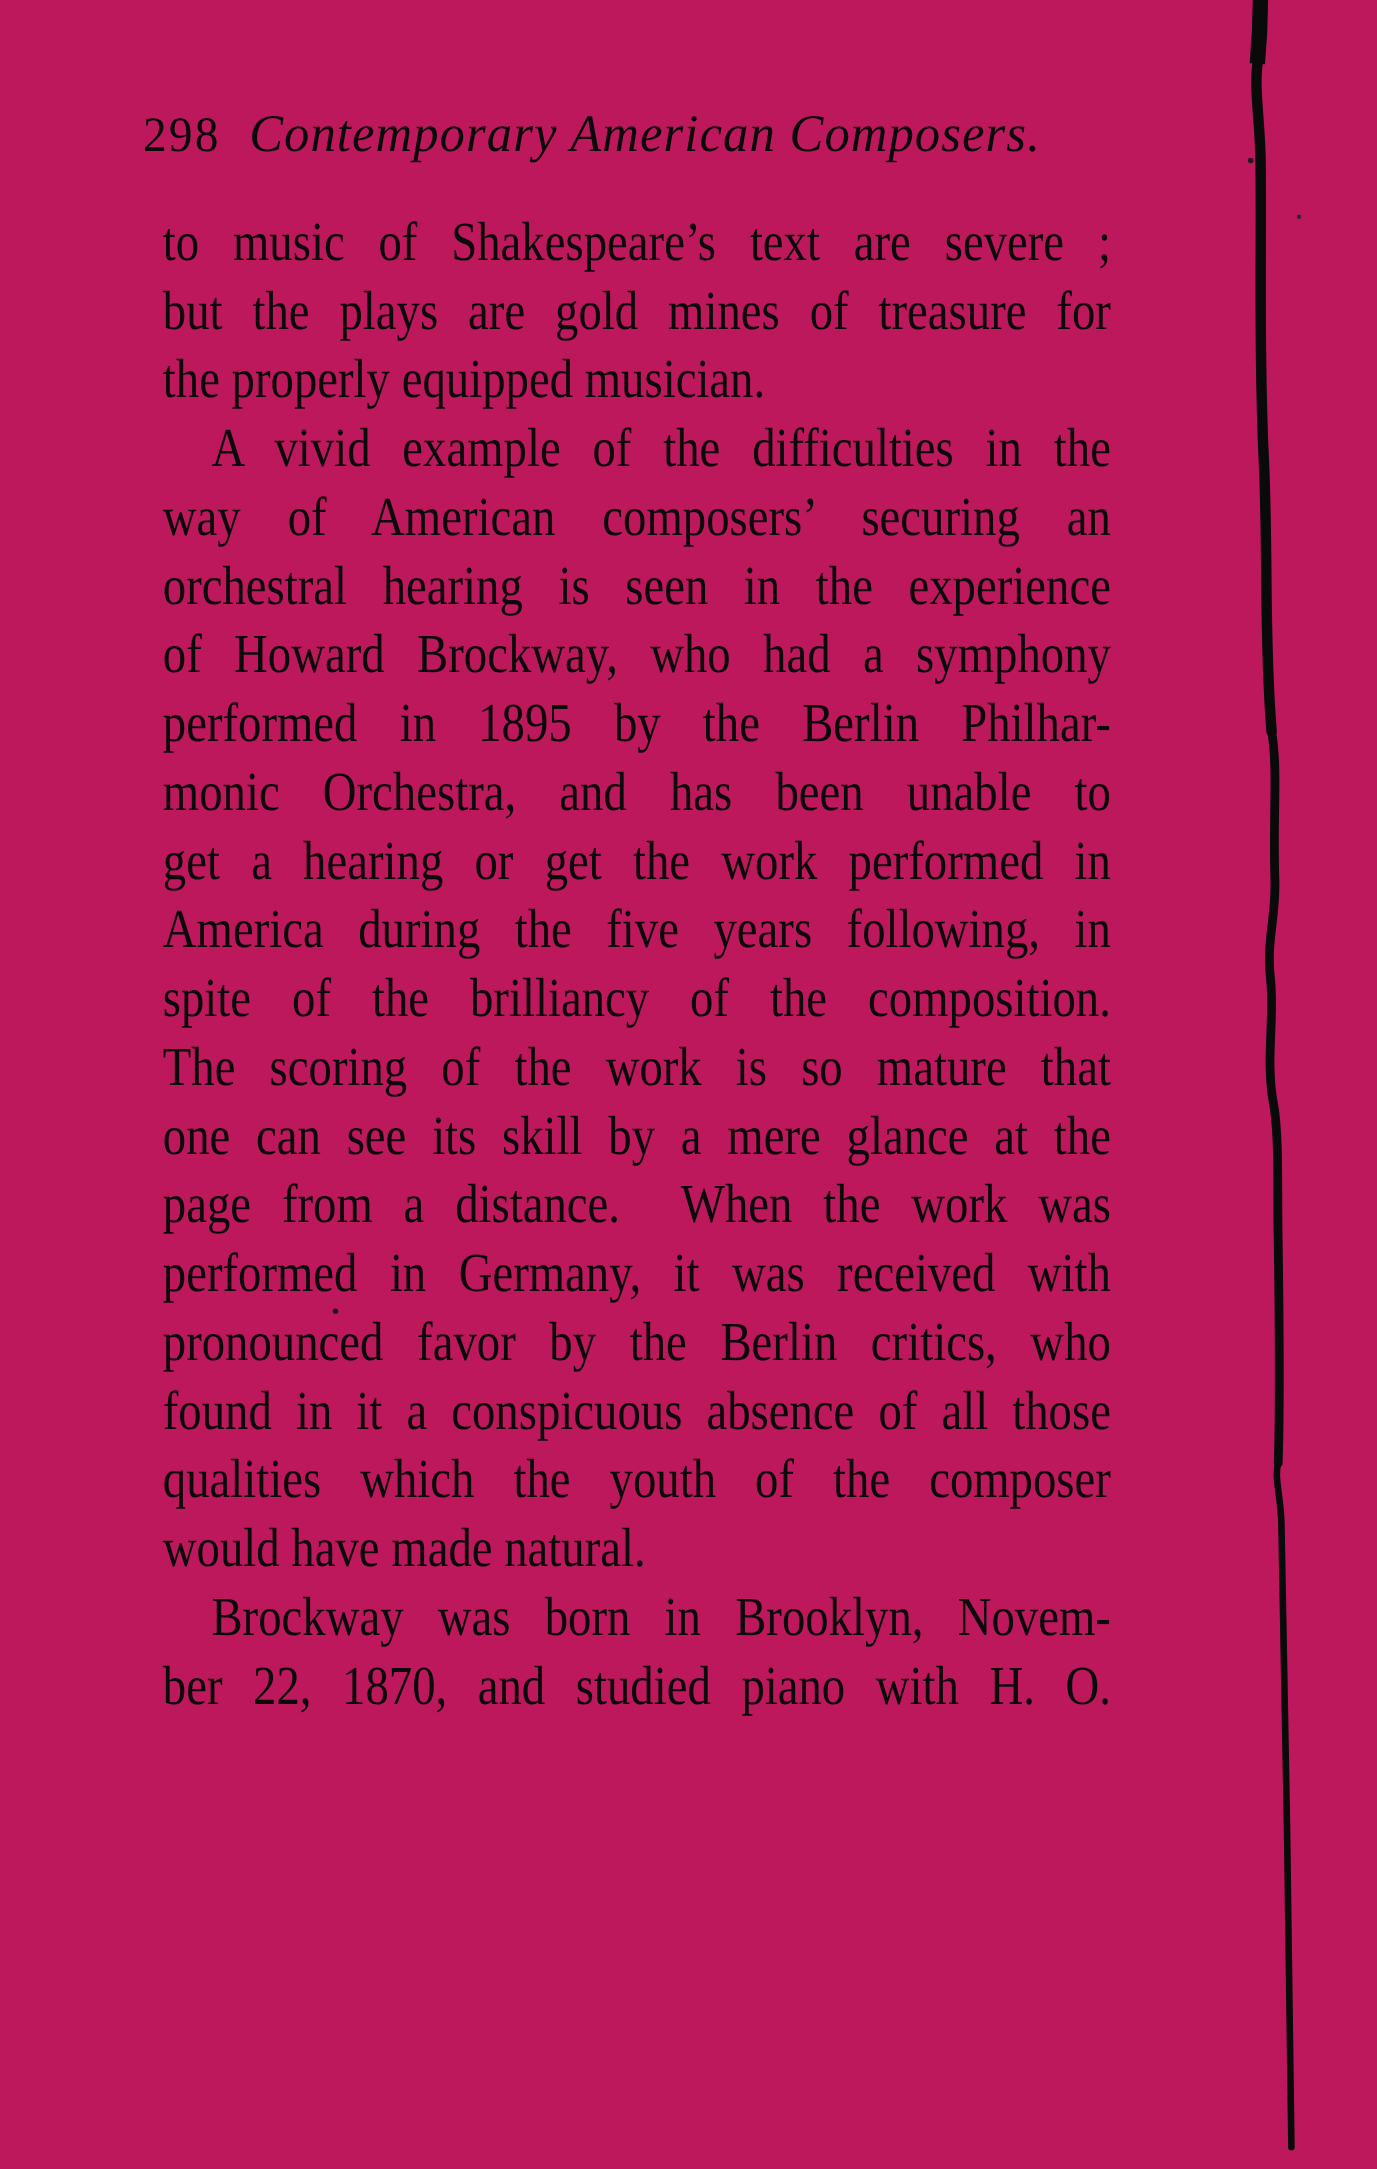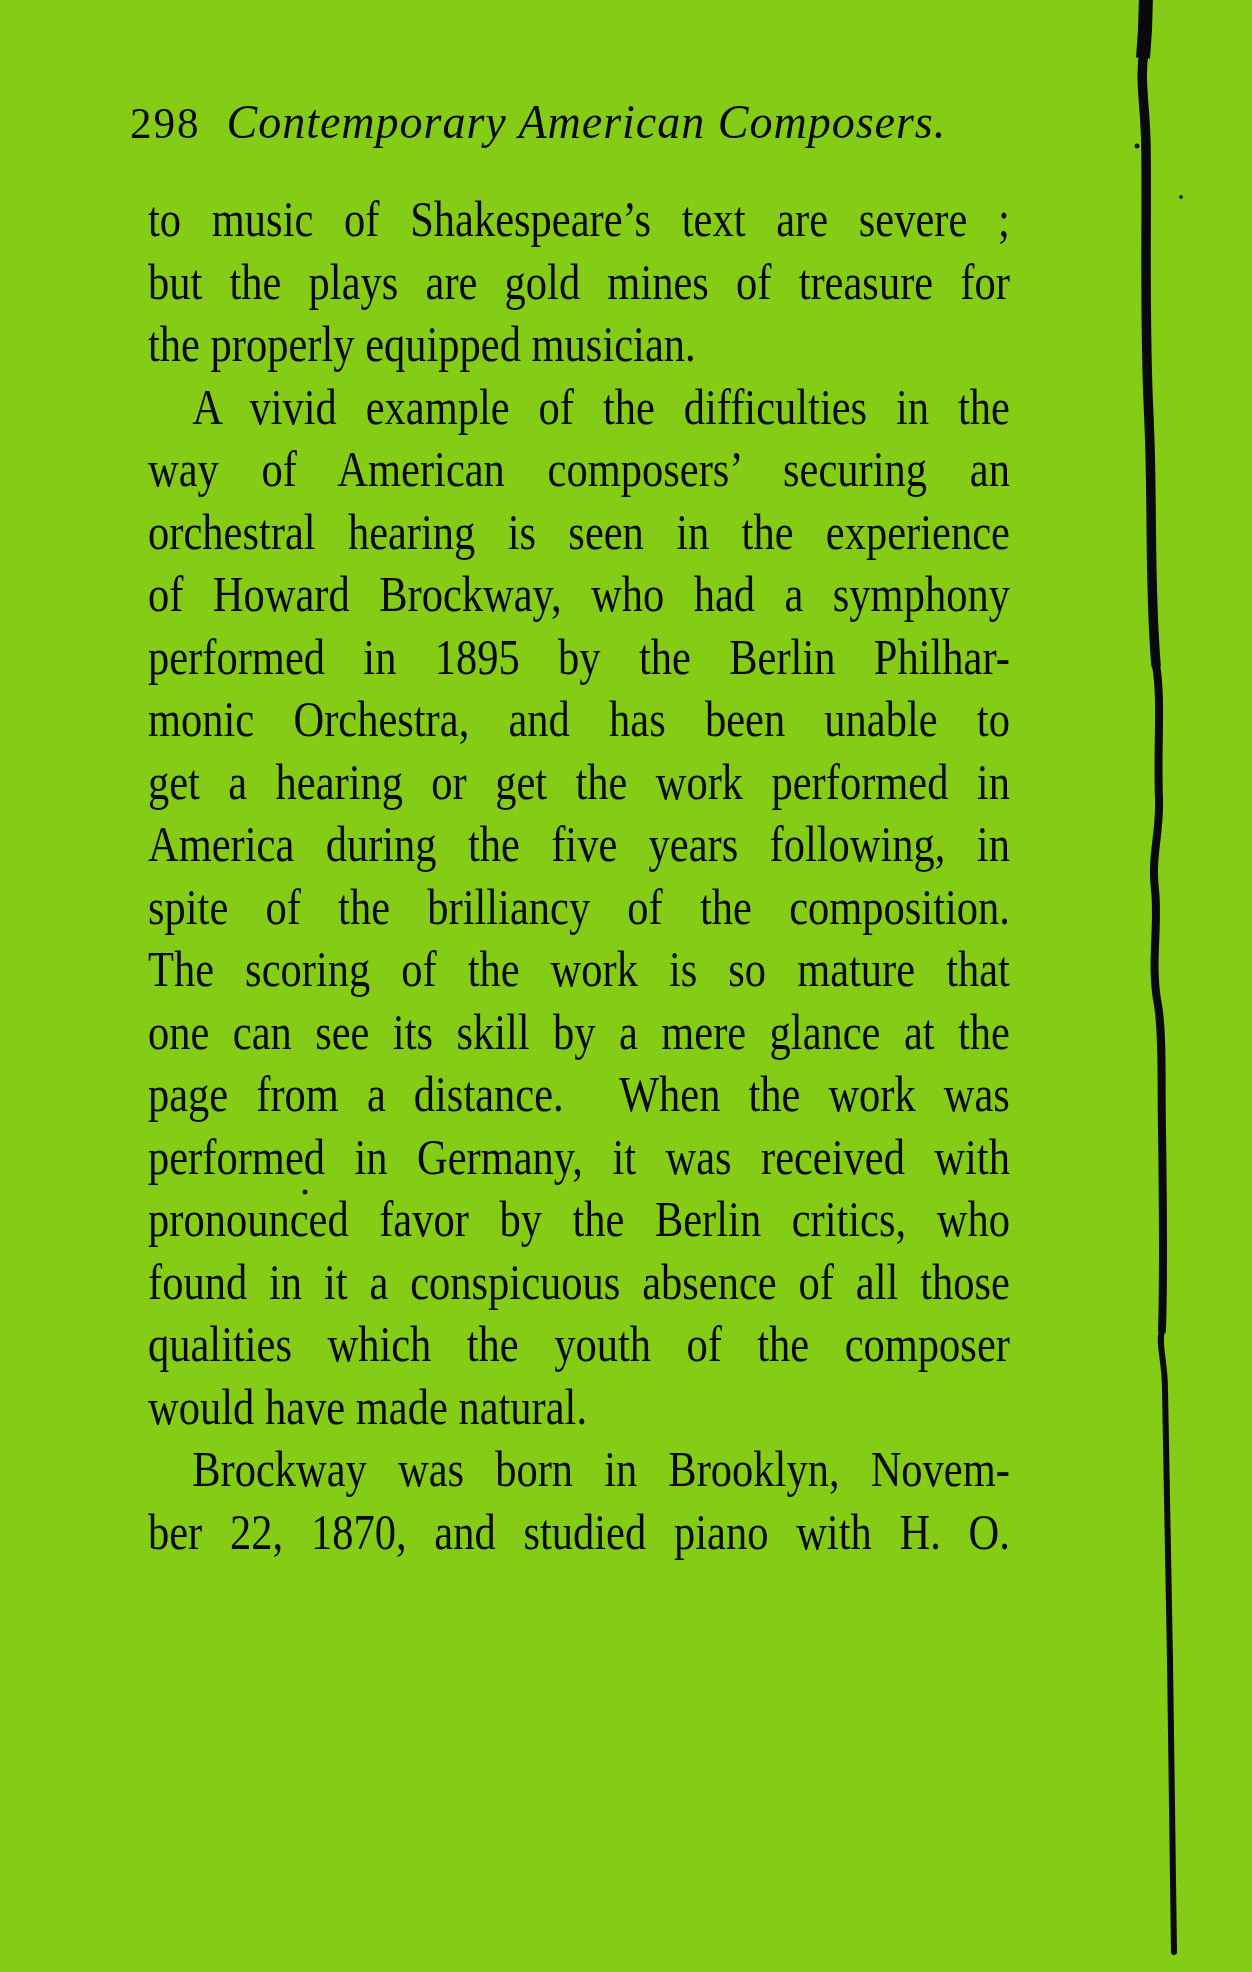--- a/index.html
+++ b/index.html
@@ -1,19 +1,19 @@
 <!DOCTYPE html>
 <html><head>
 <meta charset="utf-8">
 <style>
   html,body{margin:0;padding:0;background:#e8e8e8;}
   .page{
     position:relative;
     width:1252px;height:1972px;
-    background:#84cc16;
+    background:#be185d;
     overflow:hidden;
     font-family:"Liberation Serif", serif;
     color:#0a0a0a;
   }
   
   .header{
     position:absolute;
     left:130px;top:94px;
     display:flex;
     align-items:baseline;

